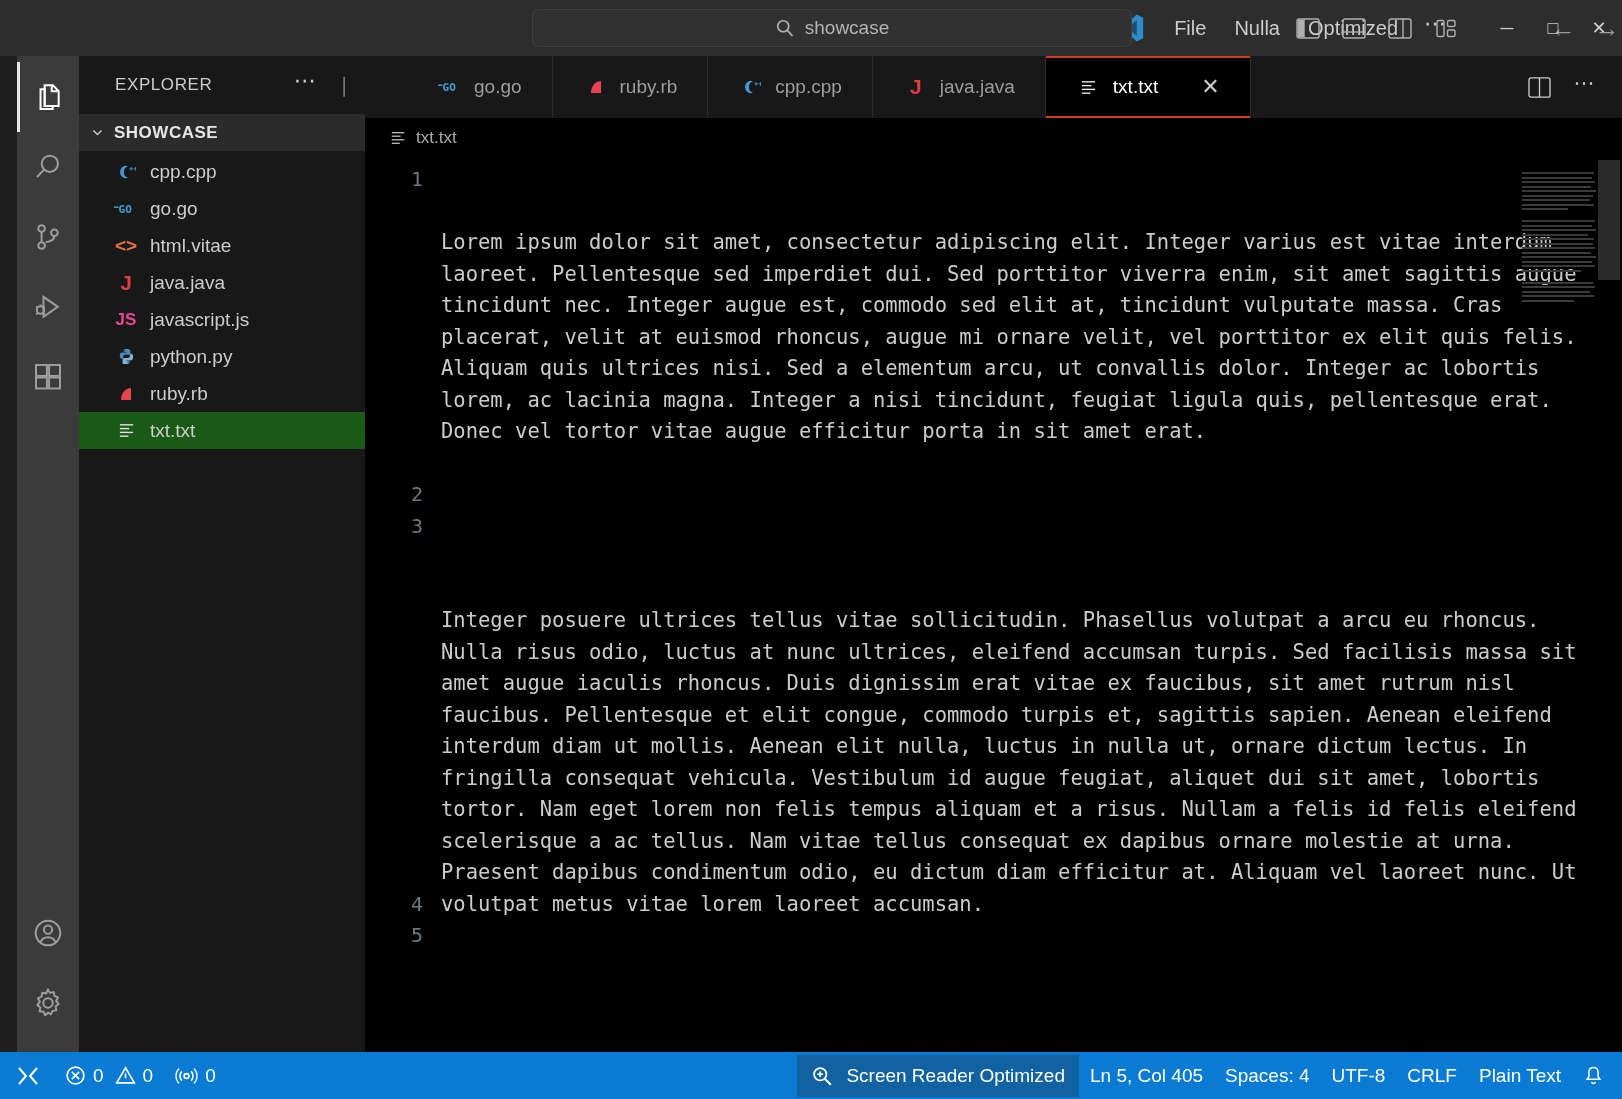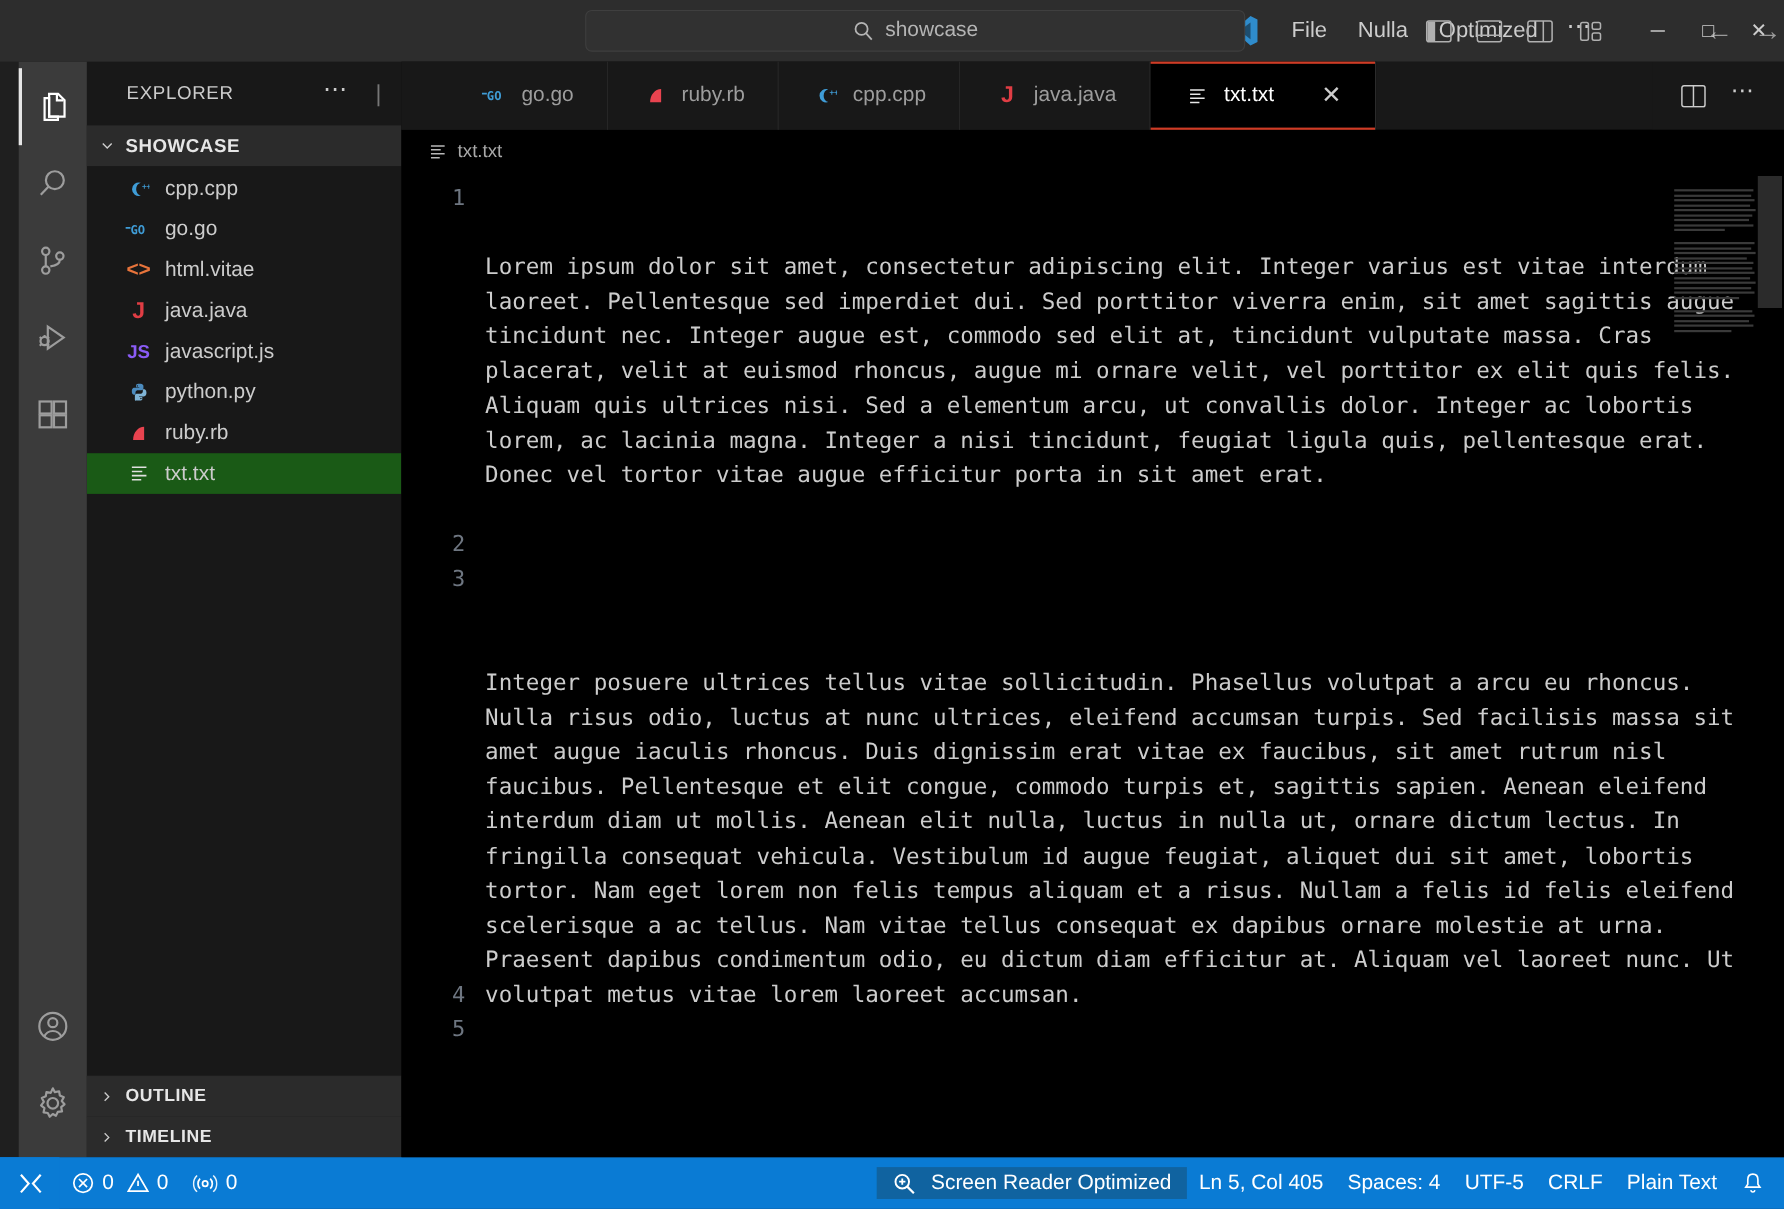--- a/index.html
+++ b/index.html
@@ -137,21 +137,21 @@
 
   
   .statusbar {
     height:47px; min-height:47px; background:#0a7bd4;
     display:flex; align-items:center; color:#ffffff; font-size:19px;
   }
   .sb-left { display:flex; align-items:center; }
   .sb-right { margin-left:auto; display:flex; align-items:center; height:47px; }
   .sb-cell { padding:0 11px; display:flex; align-items:center; gap:7px; height:47px; white-space:nowrap; }
   .sb-remote { background:#0a7bd4; padding:0 14px 0 16px; }
-  .sb-screenreader { background:#1063a0; padding:0 14px; display:flex; align-items:center; gap:13px; height:29px; }
+  .sb-screenreader { background:#1063a0; padding:0 14px; display:flex; align-items:center; gap:13px; height:42px; }
   svg { display:block; }
 </style>
 </head>
 <body>
 
 <div class="titlebar">
   <div class="vscode-logo">
     <svg width="34" height="34" viewBox="0 0 24 24">
       <path d="M17.5 2.5 L22 4.8 V19.2 L17.5 21.5 L9.2 14.2 L4.4 17.8 L2 16.6 V7.4 L4.4 6.2 L9.2 9.8 Z" fill="#2f8ccc"></path>
       <path d="M17.5 6.6 V17.4 L10.6 12 Z" fill="#0f1b25" opacity=".55"></path>
@@ -318,21 +318,21 @@
       </div>
       <div class="file-row">
         <span class="ficon" style="color:#e8743b;font-size:19px;">&lt;&gt;</span>
         <span>html.vitae</span>
       </div>
       <div class="file-row">
         <span class="ficon" style="color:#e03d44;font-size:21px;">J</span>
         <span>java.java</span>
       </div>
       <div class="file-row">
-        <span class="ficon" style="color:#8b5cf6;font-size:17px;">JS</span>
+        <span class="ficon" style="color:#ec4899;font-size:17px;">JS</span>
         <span>javascript.js</span>
       </div>
       <div class="file-row">
         <span class="ficon">
           <svg width="19" height="19" viewBox="0 0 20 20">
               <path d="M10 2c-3 0-3 1.3-3 1.3v2h3.1v.6H5.6S3 5.6 3 9.1c0 3.5 2.3 3.4 2.3 3.4h1.2v-2s-.1-2.4 2.3-2.4h3.1s2.2 0 2.2-2.1V4.2S14.5 2 10 2zM8.3 3.3a.7.7 0 1 1 0 1.4.7.7 0 0 1 0-1.4z" fill="#4b8bbe"></path>
               <path d="M10 18c3 0 3-1.3 3-1.3v-2H9.9v-.6h4.5s2.6 0 2.6-3.5c0-3.5-2.3-3.4-2.3-3.4h-1.2v2s.1 2.4-2.3 2.4H8.1s-2.2 0-2.2 2.1v3.8S5.5 18 10 18zm1.7-1.3a.7.7 0 1 1 0-1.4.7.7 0 0 1 0 1.4z" fill="#7fb4d6"></path>
             </svg>
         </span>
         <span>python.py</span>
@@ -351,38 +351,20 @@
               <line x1="3" y1="3" x2="17" y2="3" stroke="#e0e0e0" stroke-width="1.5"></line>
               <line x1="3" y1="7" x2="13" y2="7" stroke="#e0e0e0" stroke-width="1.5"></line>
               <line x1="3" y1="11" x2="17" y2="11" stroke="#e0e0e0" stroke-width="1.5"></line>
               <line x1="3" y1="15" x2="12" y2="15" stroke="#e0e0e0" stroke-width="1.5"></line>
             </svg>
         </span>
         <span>txt.txt</span>
       </div>
     </div>
 
-    <div class="sidebar-bottom">
-      <div class="sb-collapsed">
-        <span class="chev">
-          <svg width="12" height="12" viewBox="0 0 16 16">
-              <path d="M5.5 3 10.5 8 5.5 13" fill="none" stroke="#cccccc" stroke-width="1.6"></path>
-            </svg>
-        </span>
-        <span>OUTLINE</span>
-      </div>
-      <div class="sb-collapsed">
-        <span class="chev">
-          <svg width="12" height="12" viewBox="0 0 16 16">
-              <path d="M5.5 3 10.5 8 5.5 13" fill="none" stroke="#cccccc" stroke-width="1.6"></path>
-            </svg>
-        </span>
-        <span>TIMELINE</span>
-      </div>
-    </div>
   </div>
 
   <div class="editor-area">
 
     <div class="tabbar">
       <div class="tab" style="padding-left:72px;">
         <span class="ficon">
           <svg width="24" height="16" viewBox="0 0 26 16">
               <line x1="0" y1="6" x2="5" y2="6" stroke="#3f9cd6" stroke-width="1.6"></line>
               <text x="5" y="12.5" font-size="12" fill="#3f9cd6" font-weight="bold" font-family="monospace">GO</text>
@@ -552,21 +534,21 @@
             <circle cx="8.4" cy="8.4" r="5.6" fill="none" stroke="#ffffff" stroke-width="1.6"></circle>
             <line x1="12.5" y1="12.5" x2="18" y2="18" stroke="#ffffff" stroke-width="1.8"></line>
             <line x1="5.8" y1="8.4" x2="11" y2="8.4" stroke="#ffffff" stroke-width="1.5"></line>
             <line x1="8.4" y1="5.8" x2="8.4" y2="11" stroke="#ffffff" stroke-width="1.5"></line>
           </svg>
       </span>
       <span>Screen Reader Optimized</span>
     </div>
     <div class="sb-cell">Ln 5, Col 405</div>
     <div class="sb-cell">Spaces: 4</div>
-    <div class="sb-cell">UTF-5</div>
+    <div class="sb-cell">UTF-8</div>
     <div class="sb-cell">CRLF</div>
     <div class="sb-cell">Plain Text</div>
     <div class="sb-cell" style="padding-right:18px;">
       <span>
         <svg width="21" height="22" viewBox="0 0 20 22">
             <path d="M10 2.4c-3 0-4.6 2-4.6 5v4.2L3.6 14.2h12.8l-1.8-2.6V7.4c0-3-1.6-5-4.6-5z" fill="none" stroke="#ffffff" stroke-width="1.5"></path>
             <path d="M8.1 17c.3 1 1 1.6 1.9 1.6s1.6-.6 1.9-1.6" fill="none" stroke="#ffffff" stroke-width="1.5"></path>
           </svg>
       </span>
     </div>

